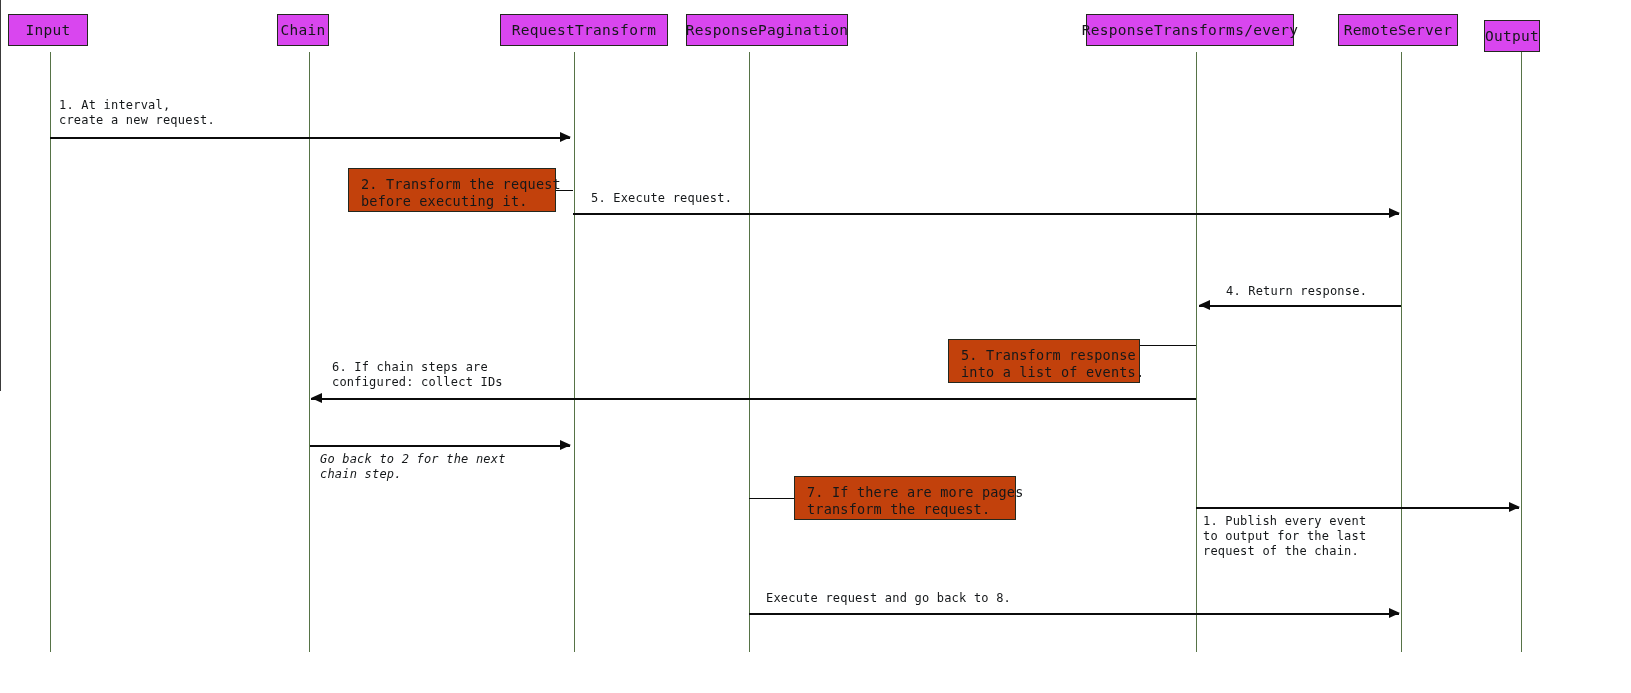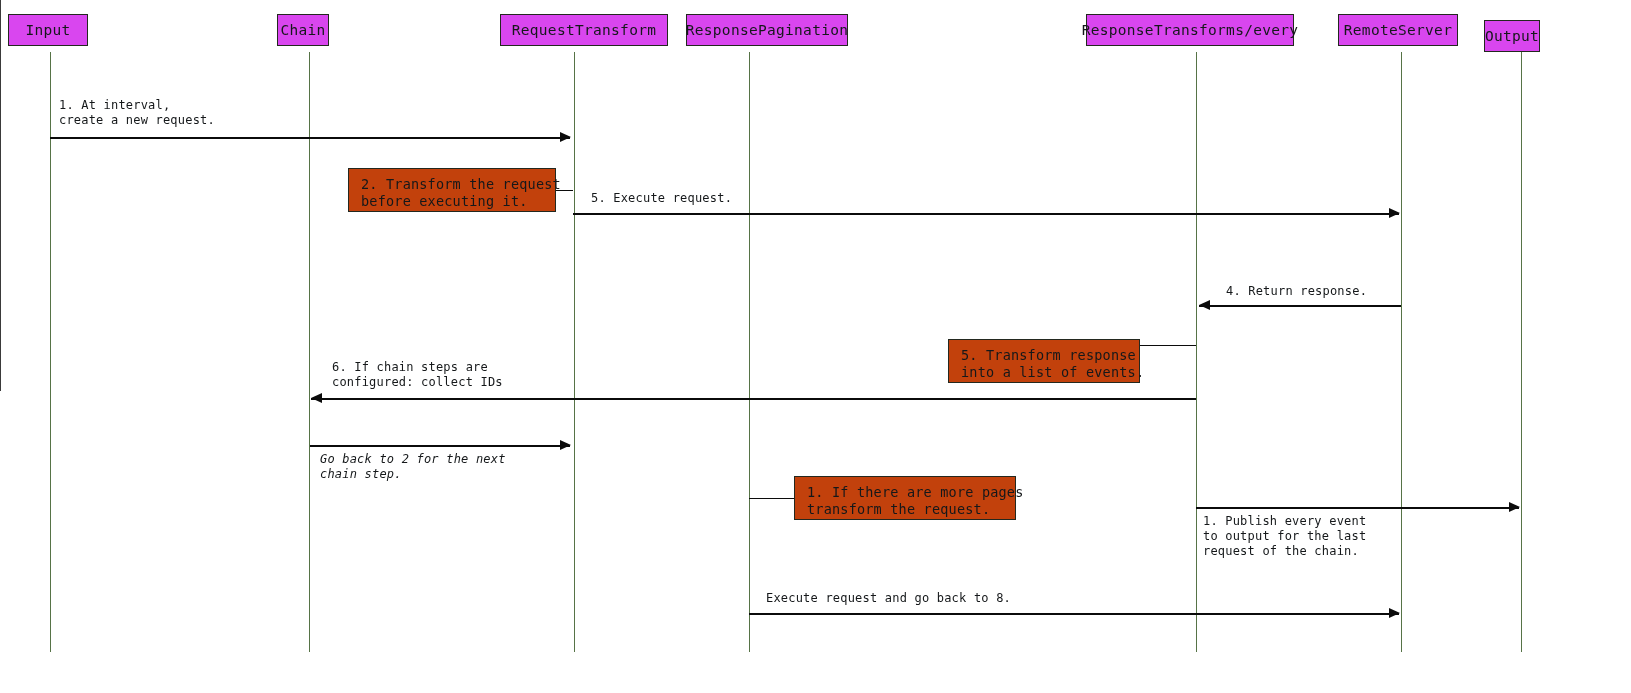--- a/index.html
+++ b/index.html
@@ -162,16 +162,16 @@
       <div class="msg-label" style="left: 766px; top: 591px;">Execute request and go back to 8.</div>
     </div>
   <div id="notes-layer">
       <div class="note-connector" style="left: 556px; top: 190px; width: 17px;"></div>
       <div class="note-box" style="left: 348px; top: 168px; width: 208px; height: 44px;">2. Transform the request
 before executing it.</div>
       <div class="note-connector" style="left: 1140px; top: 345px; width: 56px;"></div>
       <div class="note-box" style="left: 948px; top: 323px; width: 192px; height: 44px; margin-top: 16px;">5. Transform response
 into a list of events.</div>
       <div class="note-connector" style="left: 749px; top: 498px; width: 45px;"></div>
-      <div class="note-box" style="left: 794px; top: 476px; width: 222px; height: 44px;">1. If there are more pages
+      <div class="note-box" style="left: 794px; top: 476px; width: 222px; height: 44px;">7. If there are more pages
 transform the request.</div>
     </div>
 </div>
 
 </body></html>

